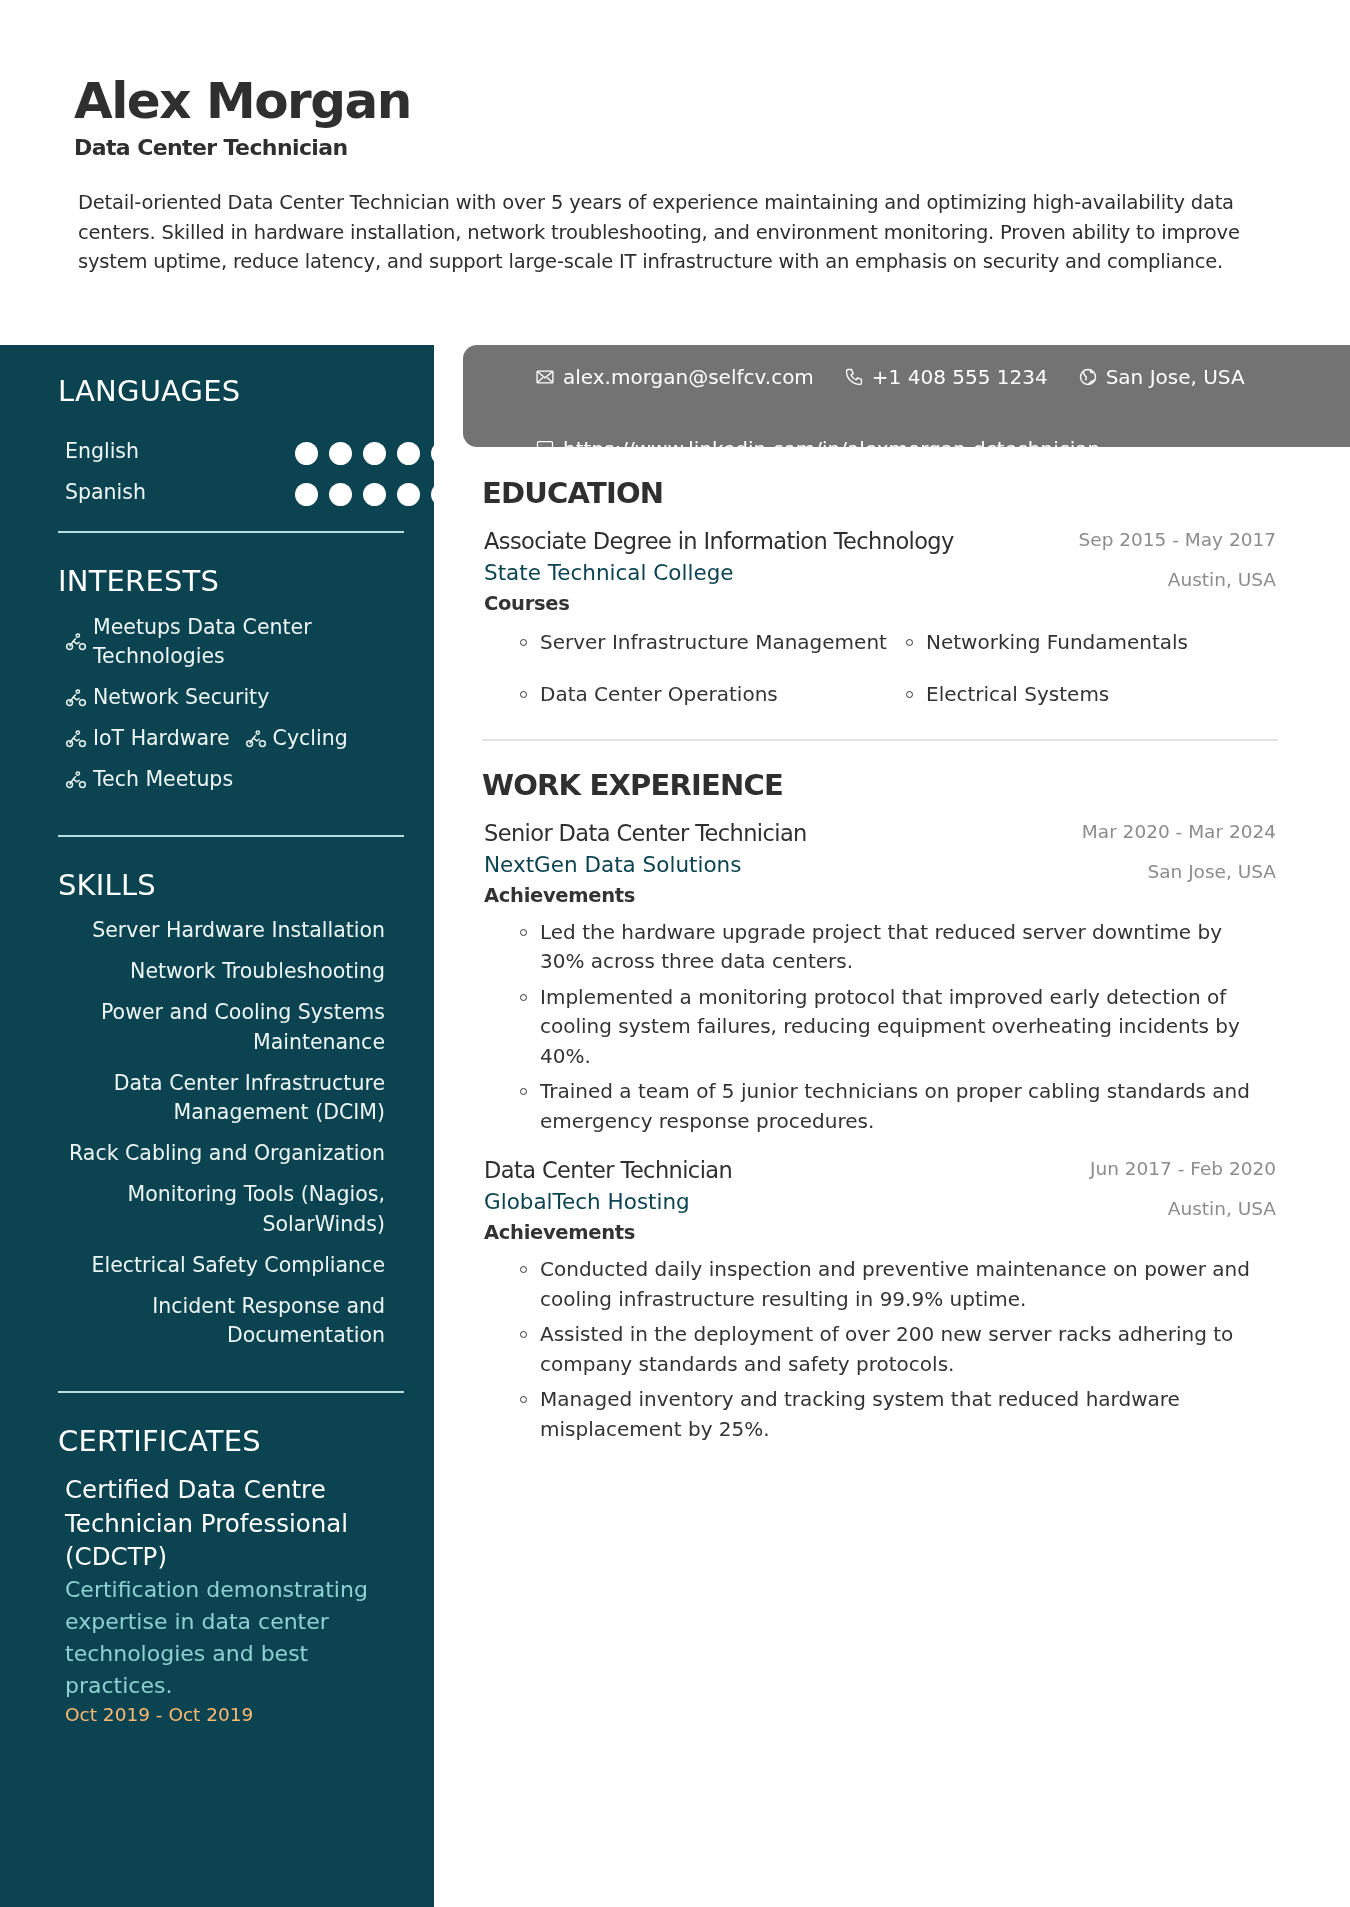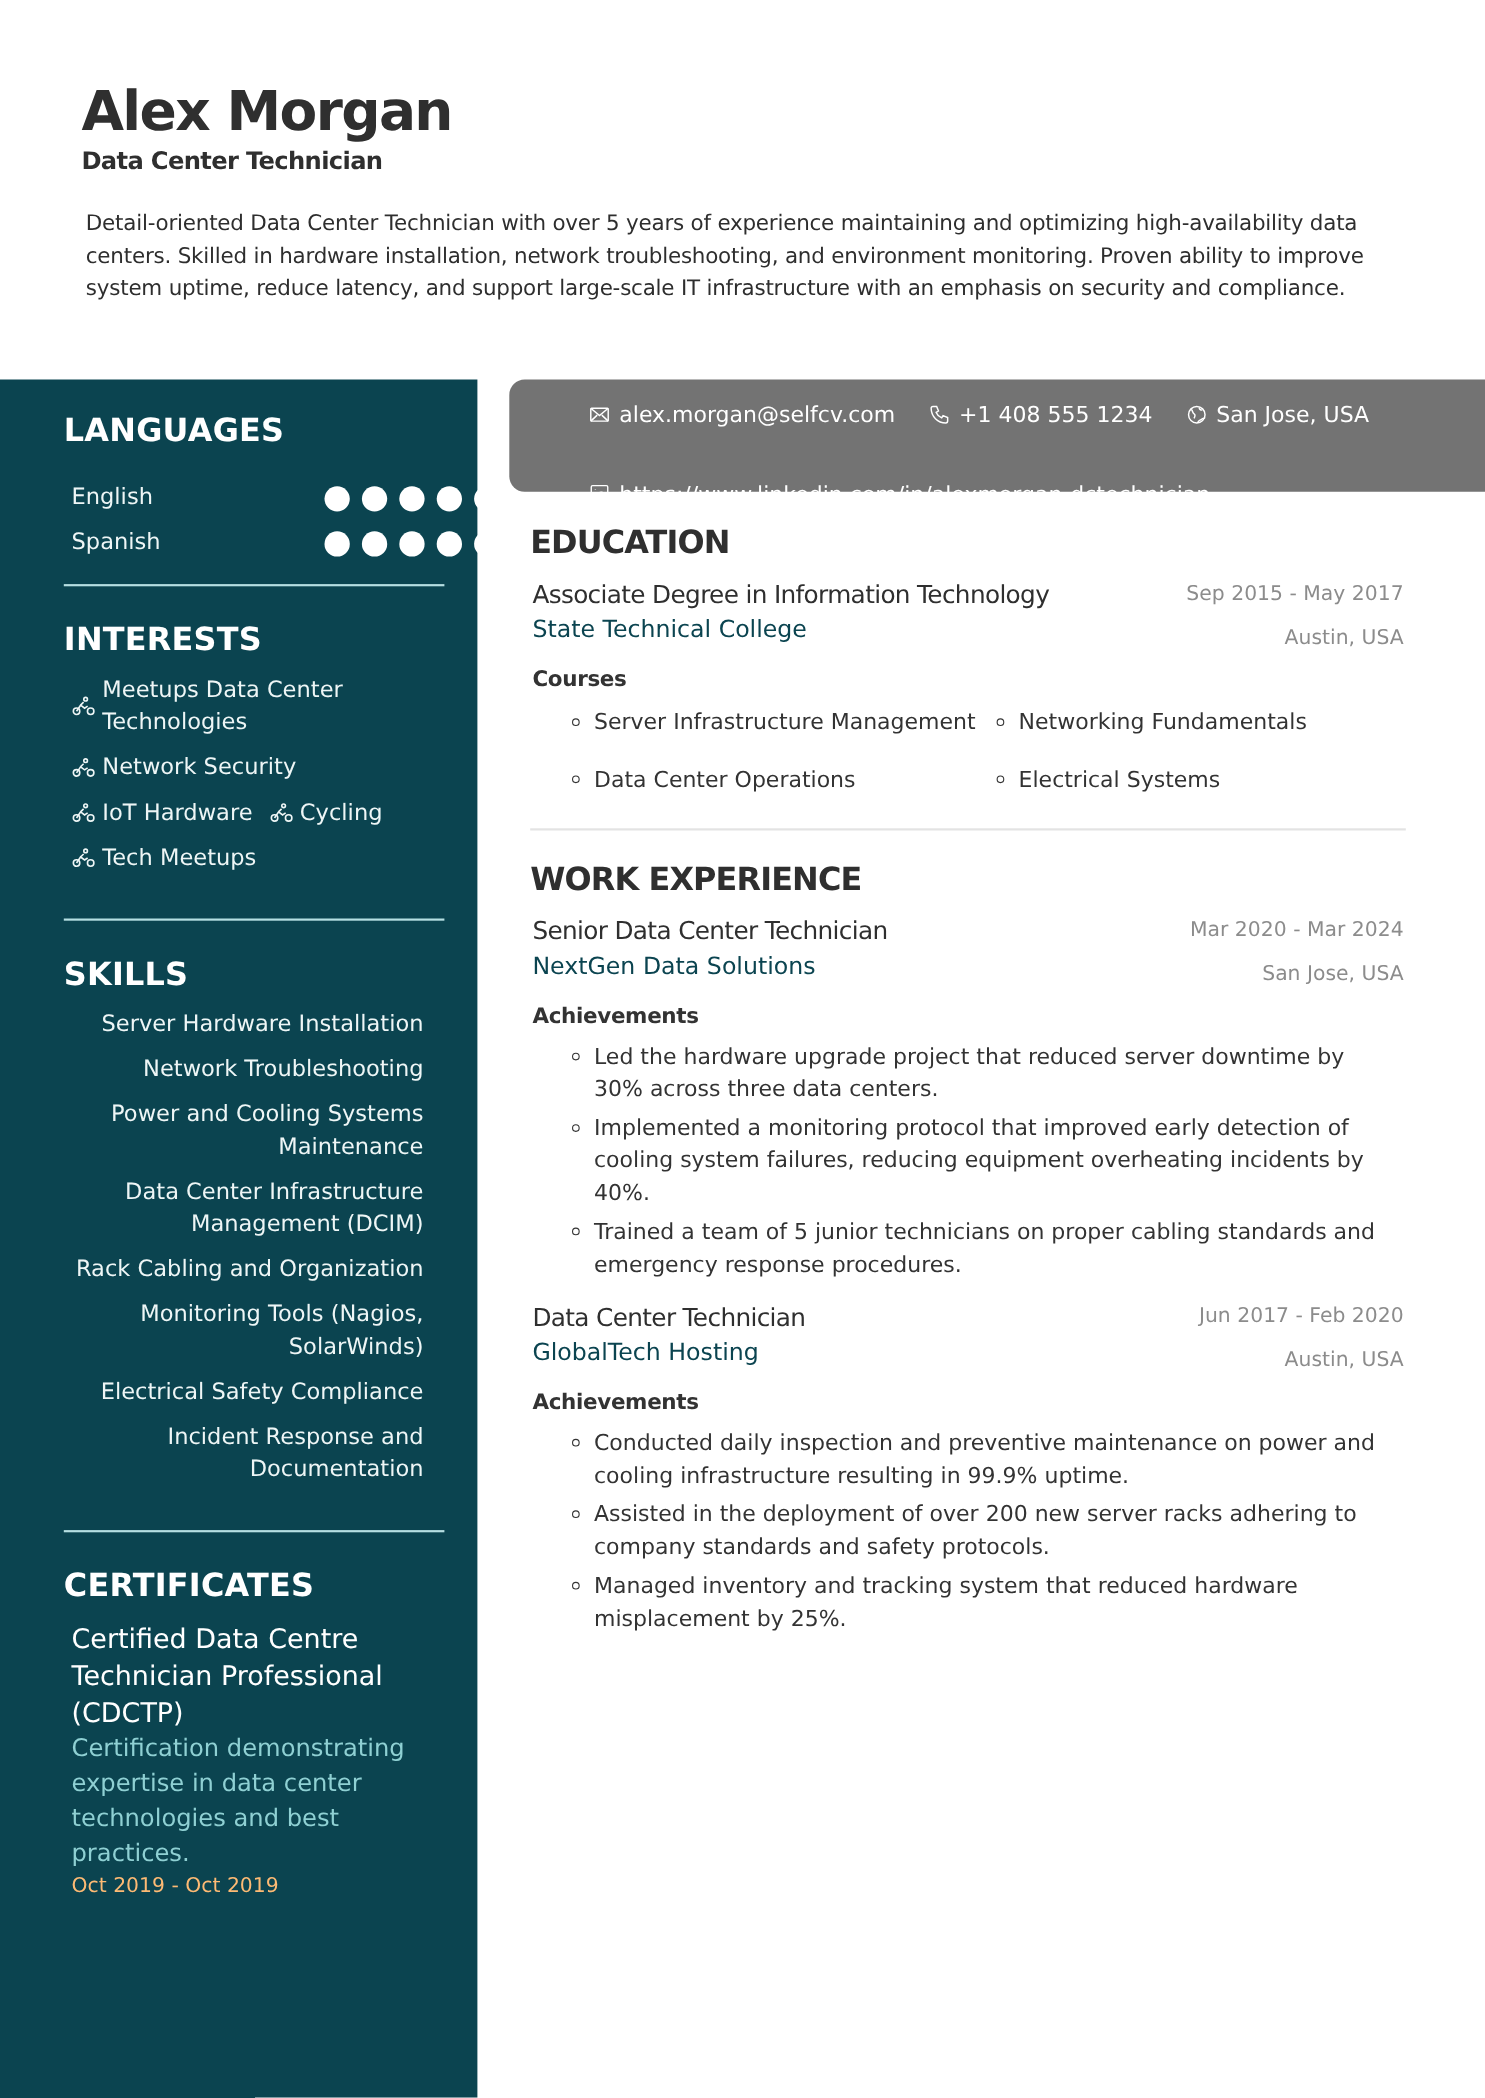--- a/index.html
+++ b/index.html
@@ -6,21 +6,21 @@
   html, body { width: 1350px; height: 1907px; background: #ffffff; overflow: hidden; }
   body { position: relative; font-family: "DejaVu Sans", sans-serif; color: #2d2d2d; }
 
   .header { position: absolute; left: 74px; top: 70px; width: 1200px; }
   .name { font-family: "DejaVu Sans", sans-serif; font-weight: bold; font-size: 50px; letter-spacing: -1.5px; color: #2f2f2f; line-height: 62px; }
   .title { font-weight: bold; font-size: 22px; letter-spacing: -0.6px; color: #2f2f2f; margin-top: 2px; line-height: 28px; }
   .summary { position: absolute; left: 78px; top: 188px; width: 1180px; font-size: 19.5px; line-height: 29.7px; color: #2e2e2e; letter-spacing: -0.2px; }
 
   .sidebar { position: absolute; left: 0; top: 345px; width: 434px; height: 1562px; background: #0b4450; color: #ffffff; }
   .sb-section { position: absolute; left: 58px; width: 346px; }
-  .sb-heading { font-weight: bold; font-size: 29px; letter-spacing: 0.2px; color: #ffffff; line-height: 36px; }
+  .sb-heading { font-weight: normal; font-size: 29px; letter-spacing: 0.2px; color: #ffffff; line-height: 36px; }
   .sb-divider { position: absolute; left: 58px; width: 346px; height: 2px; background: #b6dfe2; }
 
   .lang-row { position: relative; height: 41px; font-size: 20.5px; color: #eef6f6; }
   .lang-name { position: absolute; left: 7px; top: 4px; }
   .dots { position: absolute; left: 237px; top: 7px; display: flex; gap: 11px; }
   .dot { width: 23px; height: 23px; border-radius: 50%; background: #ffffff; }
 
   .interest-list { position: relative; font-size: 20.5px; color: #eef6f6; line-height: 29px; }
   .interest { display: inline-flex; align-items: center; margin-right: 16px; margin-bottom: 12px; vertical-align: top; }
   .interest .ico { width: 22px; height: 22px; margin-right: 6px; margin-left: 7px; flex-shrink: 0; }
@@ -39,21 +39,21 @@
   .c-item svg { width: 20px; height: 20px; margin-right: 8px; }
   .c-link { color: #ffffff; text-decoration: underline; text-underline-offset: 3px; }
 
   .main { position: absolute; left: 482px; top: 460px; width: 796px; }
   .sec-title { font-weight: bold; font-size: 29px; letter-spacing: -0.8px; color: #2f2f2f; line-height: 36px; }
   .entry { position: relative; }
   .e-title { font-weight: normal; font-size: 22.5px; letter-spacing: -0.6px; color: #2f2f2f; line-height: 30px; margin-left: 2px; }
   .e-org { font-size: 21.5px; color: #0b4450; line-height: 30px; margin-top: 2px; margin-left: 2px; }
   .e-date { position: absolute; right: 2px; top: 0; font-size: 18.5px; color: #8c8c8c; line-height: 28px; }
   .e-loc { position: absolute; right: 2px; top: 40px; font-size: 18.5px; color: #8c8c8c; line-height: 28px; }
-  .e-sub { font-size: 19.5px; font-weight: bold; color: #333; line-height: 28px; margin-left: 2px; margin-top: 16px; letter-spacing: -0.3px; }
+  .e-sub { font-size: 19.5px; font-weight: bold; color: #333; line-height: 28px; margin-left: 2px; margin-top: 2px; letter-spacing: -0.3px; }
   .courses { display: grid; grid-template-columns: 386px 380px; margin-left: 38px; margin-top: 10px; row-gap: 23px; font-size: 20px; color: #333; line-height: 29px; }
   .bullet { position: relative; padding-left: 20px; }
   .bullet::before { content: ""; position: absolute; left: 0; top: 11px; width: 5px; height: 5px; border: 1.6px solid #333; border-radius: 50%; }
   .ach { margin-left: 38px; margin-top: 8px; font-size: 20px; color: #333; line-height: 29.5px; width: 740px; }
   .ach .bullet { margin-bottom: 6px; }
   .hr { height: 1.5px; background: #e3e3e3; margin-left: 0; width: 796px; }
 </style>
 </head>
 <body>
 

